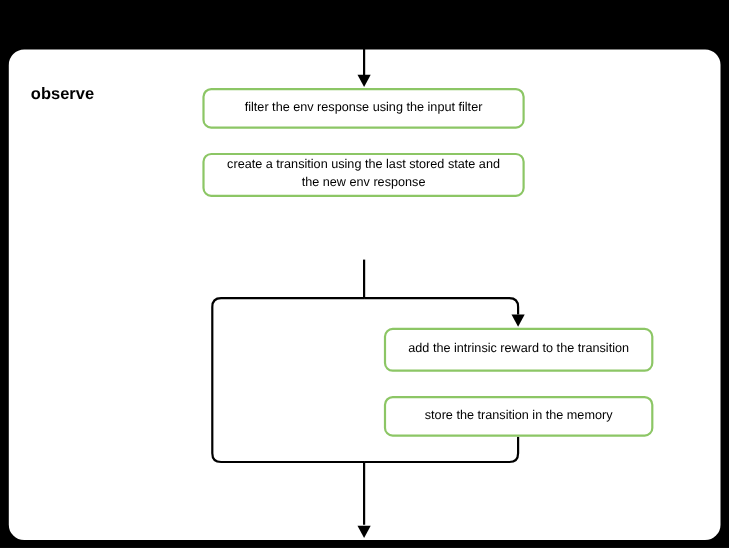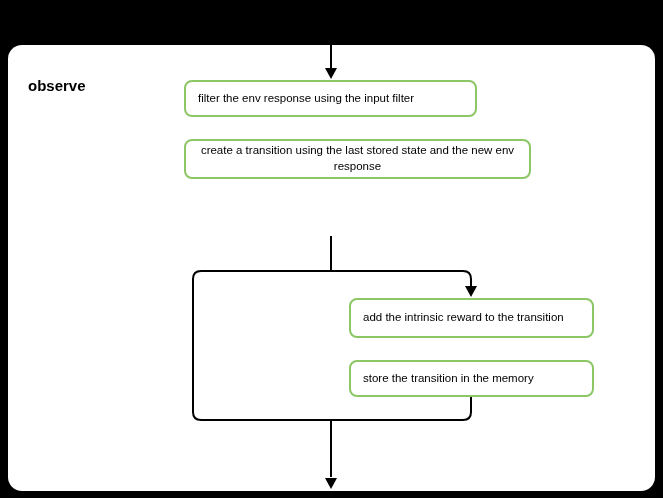--- a/index.html
+++ b/index.html
@@ -19,30 +19,30 @@
   }
   .title {
     position:absolute; left:28px; top:64px;
     font-size:15px; font-weight:700; color:var(--text,#000);margin-top:13px;
   }
   svg.connectors {
     position:absolute; left:0; top:0; width:663px; height:498px;
     pointer-events:none;
   }
   .node {
-    position:absolute; display:flex; align-items:center; 
+    position:absolute; display:flex; align-items:center; justify-content:center;
     text-align:center;
     background:var(--node-bg,#ffffff);
     border:2px solid var(--node-border,#8cc665);
     border-radius:8px;
     font-size:11.5px; line-height:1.35; color:var(--text,#000);
     padding:3px 12px;
   }
   #node-filter        { left:184px; top:80px;  width:293px; height:37px; }
-  #node-create        { left:184px; top:139px; width:347px; height:40px; }
+  #node-create        { left:184px; top:139px; width:293px; height:40px; }
   #node-store-state   { left:186px; top:199px; width:291px; height:37px; }
   #node-add-reward    { left:349px; top:298px; width:245px; height:40px; }
   #node-store-trans   { left:349px; top:360px; width:245px; height:37px; }
   .cond {
     position:absolute; left:349px; top:253px;
     font-size:11.5px; font-weight:700; color:var(--text,#000);
     white-space:nowrap;
   }
 </style>
 </head>

